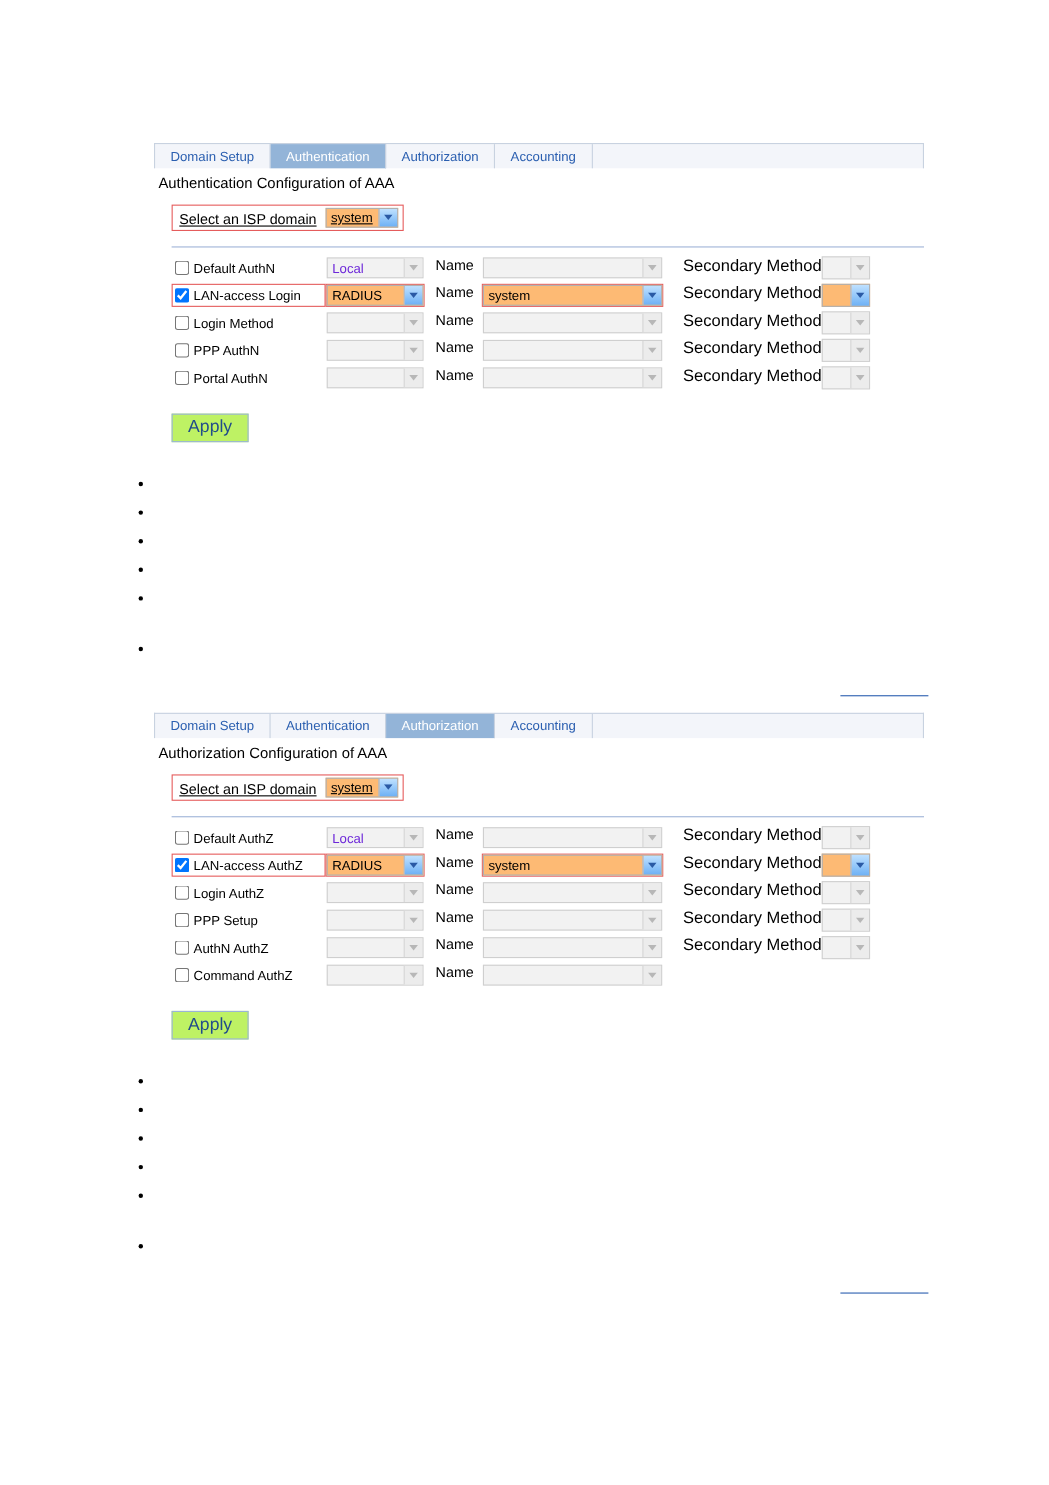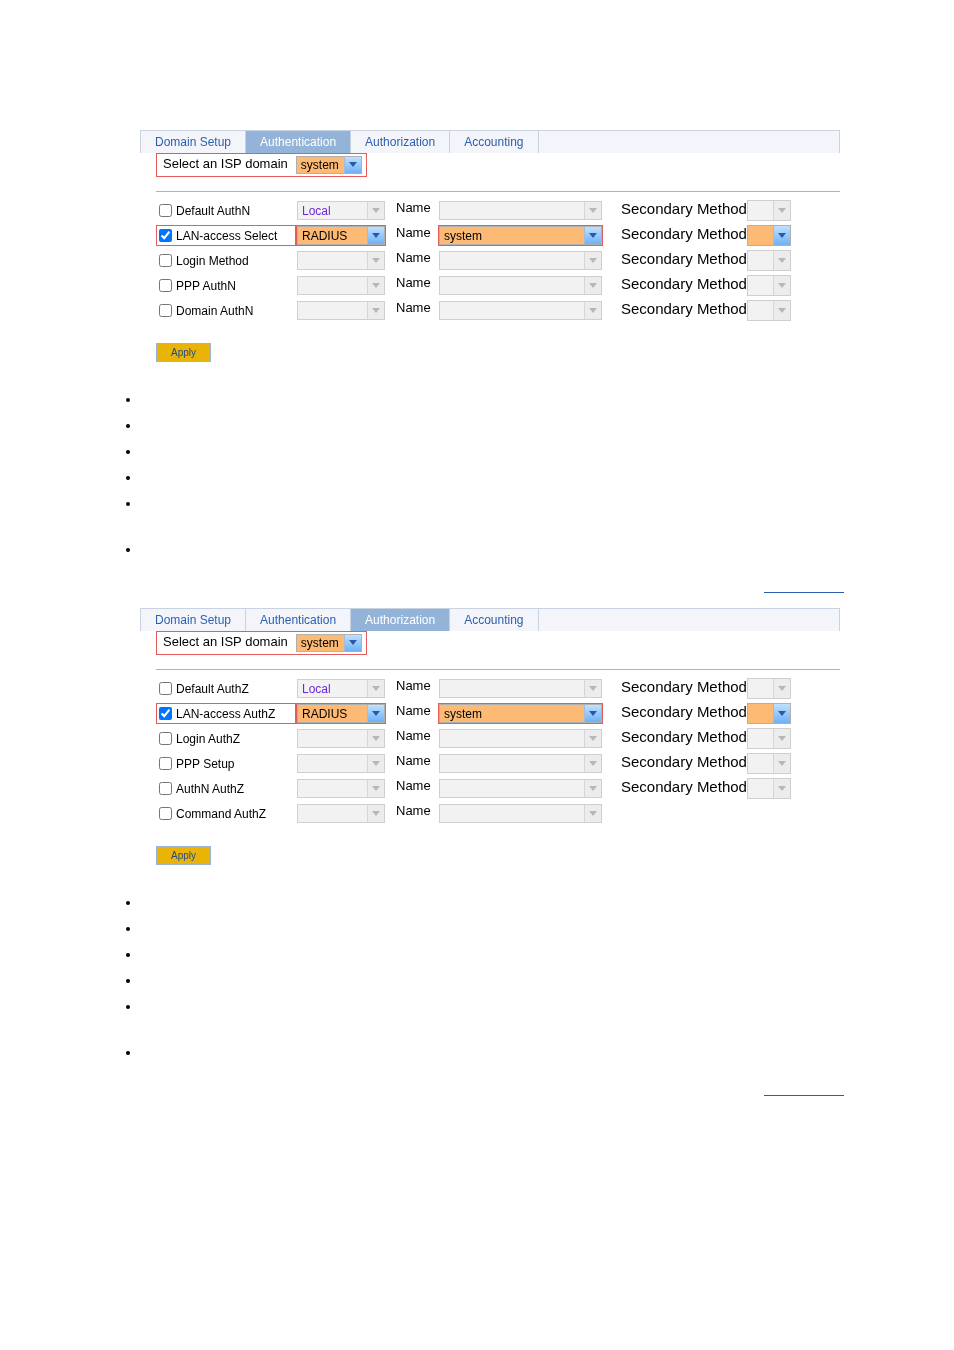--- a/index.html
+++ b/index.html
@@ -45,25 +45,26 @@
     border-right: none;
     cursor: default;
   }
   .panel-title {
     margin: 6px 0 12px 4px;
     font-size: 13.5px;
     color: #000;
   }
   .domain-row {
     display: inline-flex;
-    align-items: flex-start;
+    align-items: flex-end;
     border: 1.5px solid #e55c5c;
     padding: 2px 4px 2px 6px;
     margin-left: 16px;
     margin-bottom: 14px;
+    text-decoration: underline;
   }
   .domain-row .lbl {
     margin-right: 8px;
     font-size: 13px;
   }
   .grid {
     border-top: 1px solid #9fb4d8;
     padding-top: 8px;
     margin-left: 16px;
   }
@@ -155,23 +156,23 @@
   .faux-select.enabled .arrow {
     background: linear-gradient(#bfe1ff,#6eb1f5);
   }
   .faux-select .arrow svg { display:block; }
   .apply-row {
     margin: 18px 0 0 16px;
   }
   .btn-apply {
     display: inline-block;
     padding: 3px 14px;
-    background: #eab308;
+    background: #bef264;
     border: 1px solid #9ab4d8;
-    font-size: 10px;
+    font-size: 16px;
     color: #214c8a;
     cursor: pointer;
   }
   .bullets {
     margin: 30px 0 40px 140px;
     padding: 0;
     list-style: disc;
   }
   .bullets li {
     height: 26px;
@@ -200,20 +201,21 @@
 <div class="page">
 
   <div class="panel">
     <div class="tabs">
       <div class="tab">Domain Setup</div>
       <div class="tab active">Authentication</div>
       <div class="tab">Authorization</div>
       <div class="tab">Accounting</div>
       <div class="tab spacer"></div>
     </div>
+    <div class="panel-title">Authentication Configuration of AAA</div>
     <div class="domain-row">
       <span class="lbl">Select an ISP domain</span>
       <div class="domain-select-wrap">
         <div class="faux-select enabled">
           <span class="val">system</span>
           <span class="arrow">
               <svg width="8" height="6">
                 <polygon points="0,0 8,0 4,5" fill="#2a5aa5"></polygon>
               </svg>
             </span>
@@ -255,21 +257,21 @@
                 <svg width="8" height="6">
                   <polygon points="0,0 8,0 4,5" fill="#b7b7b7"></polygon>
                 </svg>
               </span>
             </div>
           </div>
         </div>
         <div class="grid-row hl">
           <div class="col-check">
             <input type="checkbox" checked="" style="">
-            <span>LAN-access Select</span>
+            <span>LAN-access Login</span>
           </div>
           <div class="col-sel">
             <div class="faux-select enabled">
               <span class="val">RADIUS</span>
               <span class="arrow">
                 <svg width="8" height="6">
                   <polygon points="0,0 8,0 4,5" fill="#2a5aa5"></polygon>
                 </svg>
               </span>
             </div>
@@ -369,21 +371,21 @@
                 <svg width="8" height="6">
                   <polygon points="0,0 8,0 4,5" fill="#b7b7b7"></polygon>
                 </svg>
               </span>
             </div>
           </div>
         </div>
         <div class="grid-row">
           <div class="col-check">
             <input type="checkbox" style="">
-            <span>Domain AuthN</span>
+            <span>Portal AuthN</span>
           </div>
           <div class="col-sel">
             <div class="faux-select disabled">
               <span class="val"></span>
               <span class="arrow">
                 <svg width="8" height="6">
                   <polygon points="0,0 8,0 4,5" fill="#b7b7b7"></polygon>
                 </svg>
               </span>
             </div>
@@ -430,20 +432,21 @@
   <div style="clear:both"></div>
 
   <div class="panel">
     <div class="tabs">
       <div class="tab">Domain Setup</div>
       <div class="tab">Authentication</div>
       <div class="tab active">Authorization</div>
       <div class="tab">Accounting</div>
       <div class="tab spacer"></div>
     </div>
+    <div class="panel-title">Authorization Configuration of AAA</div>
     <div class="domain-row">
       <span class="lbl">Select an ISP domain</span>
       <div class="domain-select-wrap">
         <div class="faux-select enabled">
           <span class="val">system</span>
           <span class="arrow">
               <svg width="8" height="6">
                 <polygon points="0,0 8,0 4,5" fill="#2a5aa5"></polygon>
               </svg>
             </span>

